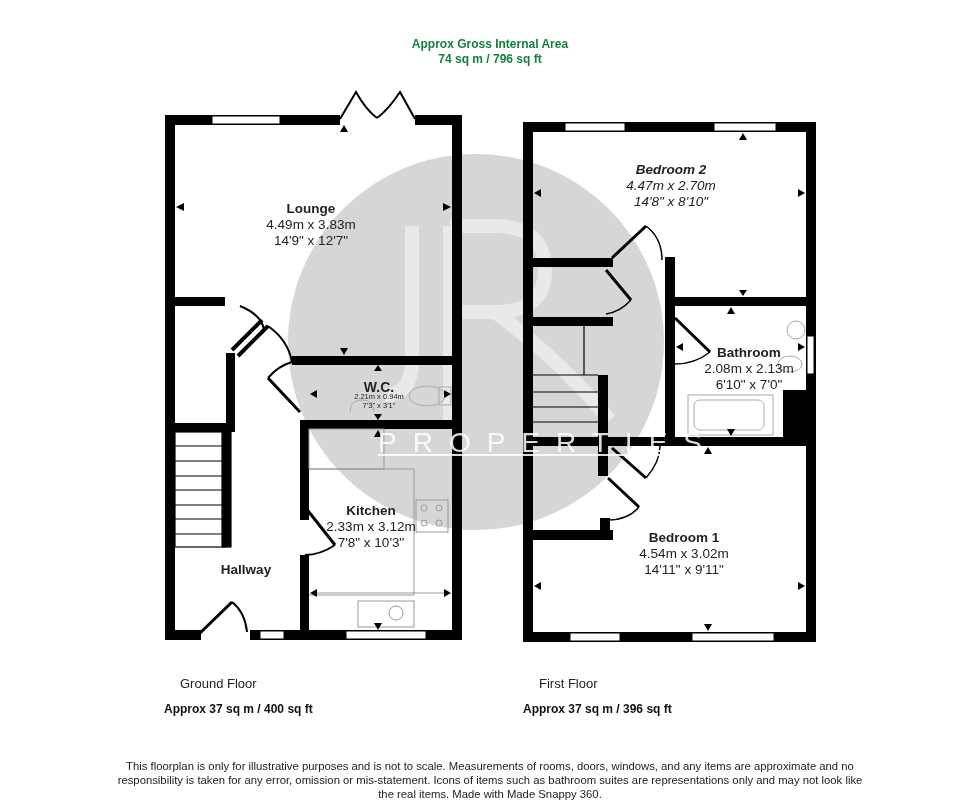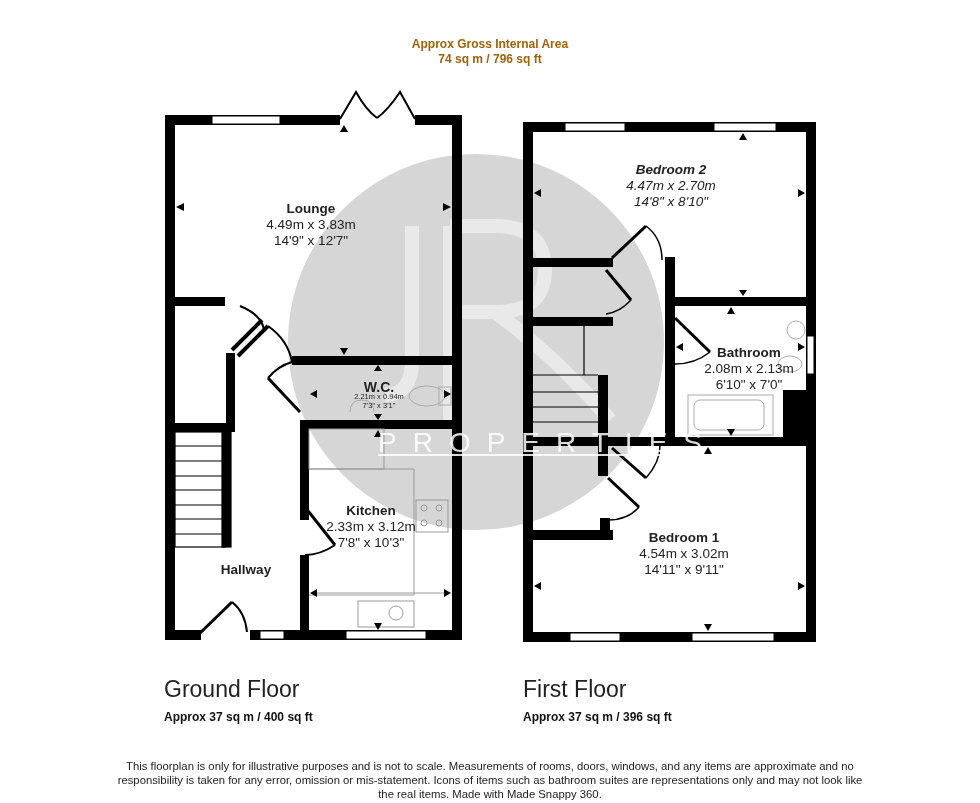--- a/index.html
+++ b/index.html
@@ -1,25 +1,25 @@
 <!DOCTYPE html>
 <html><head>
 <meta charset="utf-8">
 <style>
   html, body { margin: 0; padding: 0; background: #ffffff; }
   body { width: 980px; height: 803px; position: relative; overflow: hidden; font-family: "Liberation Sans", sans-serif; color: #1a1a1a; }
-  .header { position: absolute; top: 37px; left: 0; width: 980px; text-align: center; font-weight: bold; font-size: 12px; line-height: 15px; color: #a16207; }
+  .header { position: absolute; top: 37px; left: 0; width: 980px; text-align: center; font-weight: bold; font-size: 12px; line-height: 15px; color: #15803d; }
   svg.plan { position: absolute; left: 0; top: 0; }
   .room-label { position: absolute; text-align: center; transform: translateX(-50%); line-height: 16px; font-size: 13.5px; color: #222; white-space: nowrap; }
   .room-label .name { font-weight: bold; font-size: 13.5px; display: block; }
   .room-label .dim { display: block; }
   .room-label.small { font-size: 7.5px; line-height: 9px; }
   .room-label.small .name { font-size: 14px; }
-  .floor-title { position: absolute; font-size: 23px; color: #222; }
-  .floor-area { position: absolute; font-size: 12px; font-weight: bold; color: #111; margin-top: 8px; }
+  .floor-title { position: absolute; font-size: 13px; color: #222; margin-left: 16px; }
+  .floor-area { position: absolute; font-size: 12px; font-weight: bold; color: #111; }
   .disclaimer { position: absolute; top: 743px; left: 110px; width: 760px; text-align: center; font-size: 11.3px; line-height: 14px; color: #222; font-family: "Liberation Sans", sans-serif; margin-top: 16px; }
   .wm-text { position: absolute; font-size: 28px; letter-spacing: 16px; color: rgba(255,255,255,0.85); top: 427px; left: 378px; font-family: "Liberation Sans", sans-serif; text-decoration: underline; }
 </style>
 </head>
 <body>
 
 <div class="header">
   <div>Approx Gross Internal Area</div>
   <div>74 sq m / 796 sq ft</div>
 </div>

